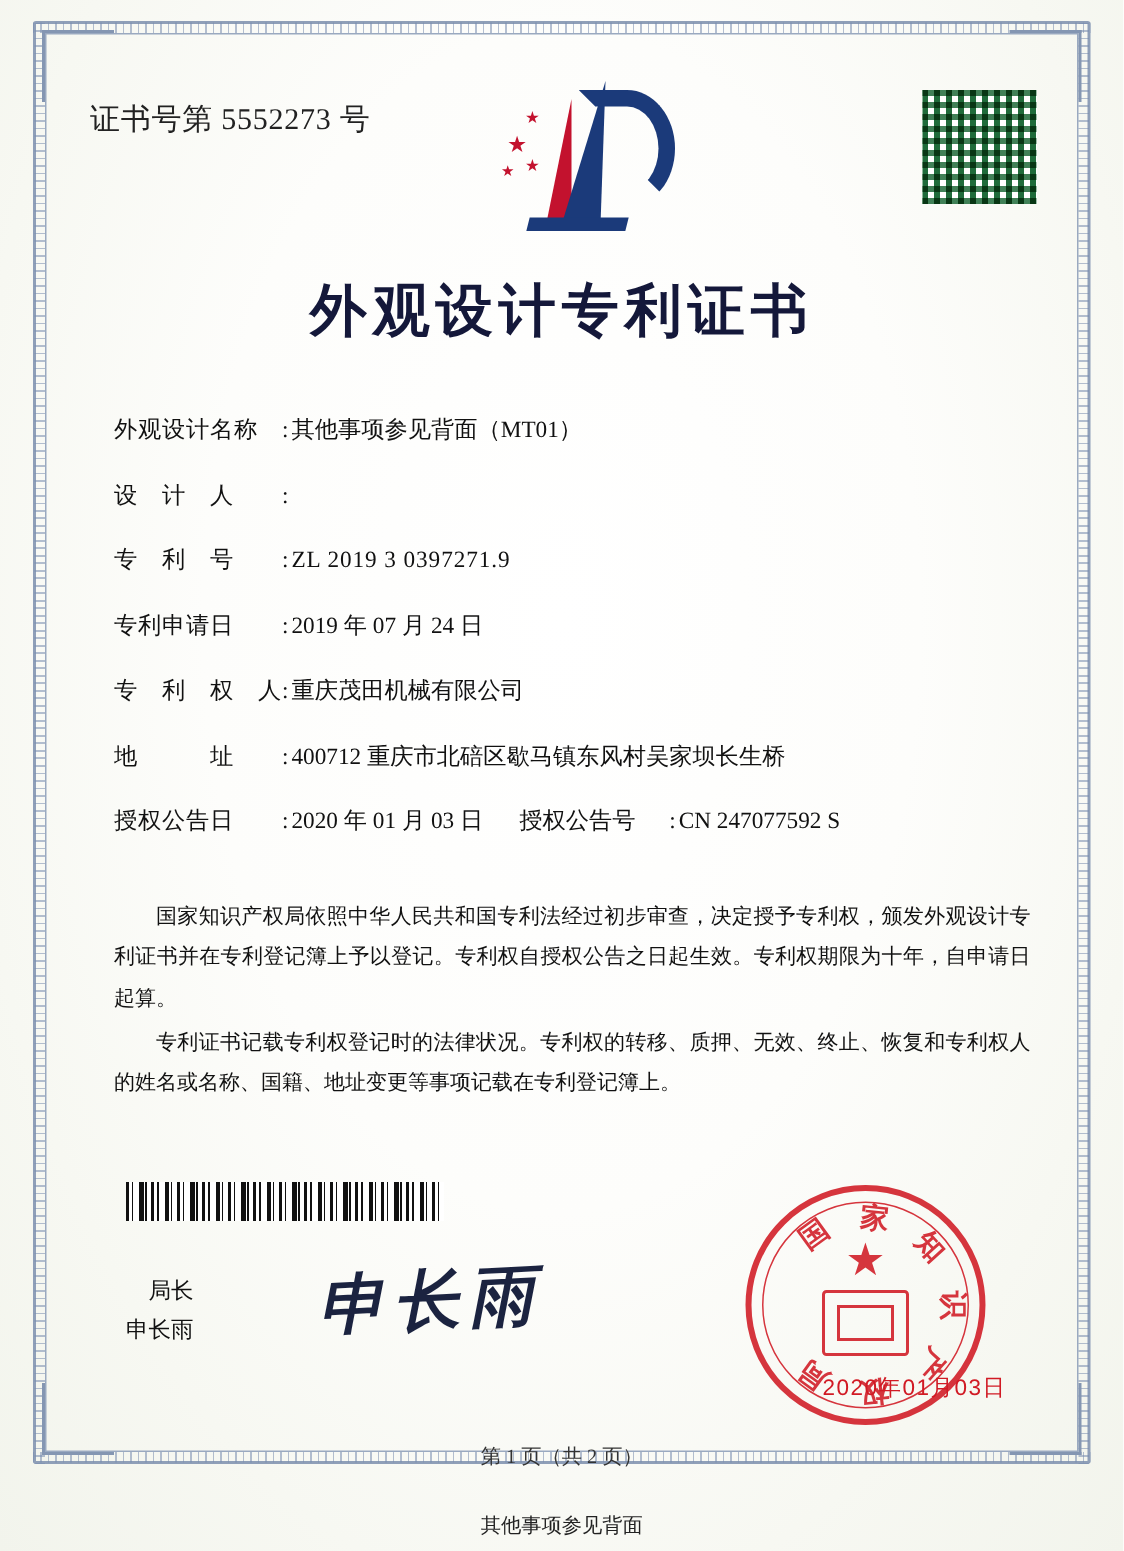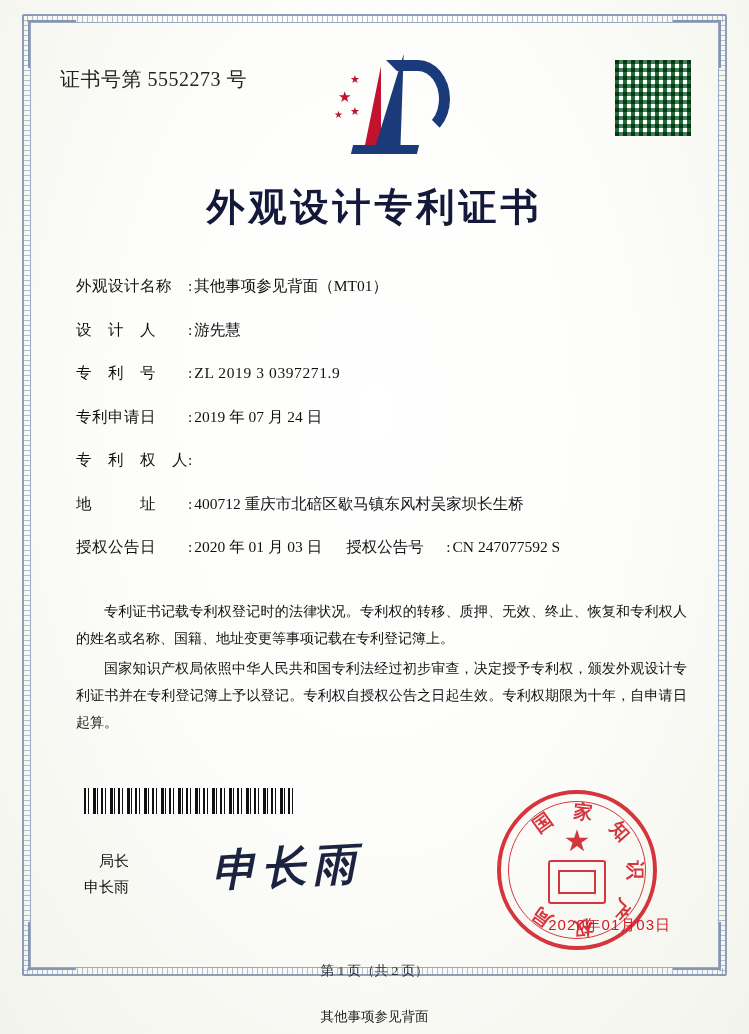--- a/index.html
+++ b/index.html
@@ -391,60 +391,60 @@
 
     <div class="row">
       <div class="lbl">外观设计名称</div>
       <div class="colon">:</div>
       <div class="val">其他事项参见背面（MT01）</div>
     </div>
 
     <div class="row">
       <div class="lbl">设　计　人</div>
       <div class="colon">:</div>
-      <div class="val">游先慧</div>
     </div>
 
     <div class="row">
       <div class="lbl">专　利　号</div>
       <div class="colon">:</div>
       <div class="val mono">ZL 2019 3 0397271.9</div>
     </div>
 
     <div class="row">
       <div class="lbl">专利申请日</div>
       <div class="colon">:</div>
       <div class="val">2019 年 07 月 24 日</div>
     </div>
 
     <div class="row">
       <div class="lbl">专　利　权　人</div>
       <div class="colon">:</div>
+      <div class="val">重庆茂田机械有限公司</div>
     </div>
 
     <div class="row">
       <div class="lbl">地　　　址</div>
       <div class="colon">:</div>
       <div class="val">400712 重庆市北碚区歇马镇东风村吴家坝长生桥</div>
     </div>
 
     <div class="row split">
       <div class="lbl">授权公告日</div>
       <div class="colon">:</div>
       <div class="right-val">2020 年 01 月 03 日</div>
       <div class="right-lbl">授权公告号</div>
       <div class="colon">:</div>
       <div class="right-val">CN 247077592 S</div>
     </div>
 
   </div>
 
   <div class="paras">
+    <p>国家知识产权局依照中华人民共和国专利法经过初步审查，决定授予专利权，颁发外观设计专利证书并在专利登记簿上予以登记。专利权自授权公告之日起生效。专利权期限为十年，自申请日起算。</p>
     <p>专利证书记载专利权登记时的法律状况。专利权的转移、质押、无效、终止、恢复和专利权人的姓名或名称、国籍、地址变更等事项记载在专利登记簿上。</p>
-    <p>国家知识产权局依照中华人民共和国专利法经过初步审查，决定授予专利权，颁发外观设计专利证书并在专利登记簿上予以登记。专利权自授权公告之日起生效。专利权期限为十年，自申请日起算。</p>
   </div>
 
   <div class="barcode"></div>
 
   <div class="sig-label">
     <div>局长</div>
     <div>申长雨</div>
   </div>
   <div class="sig-hand">申长雨</div>
 

